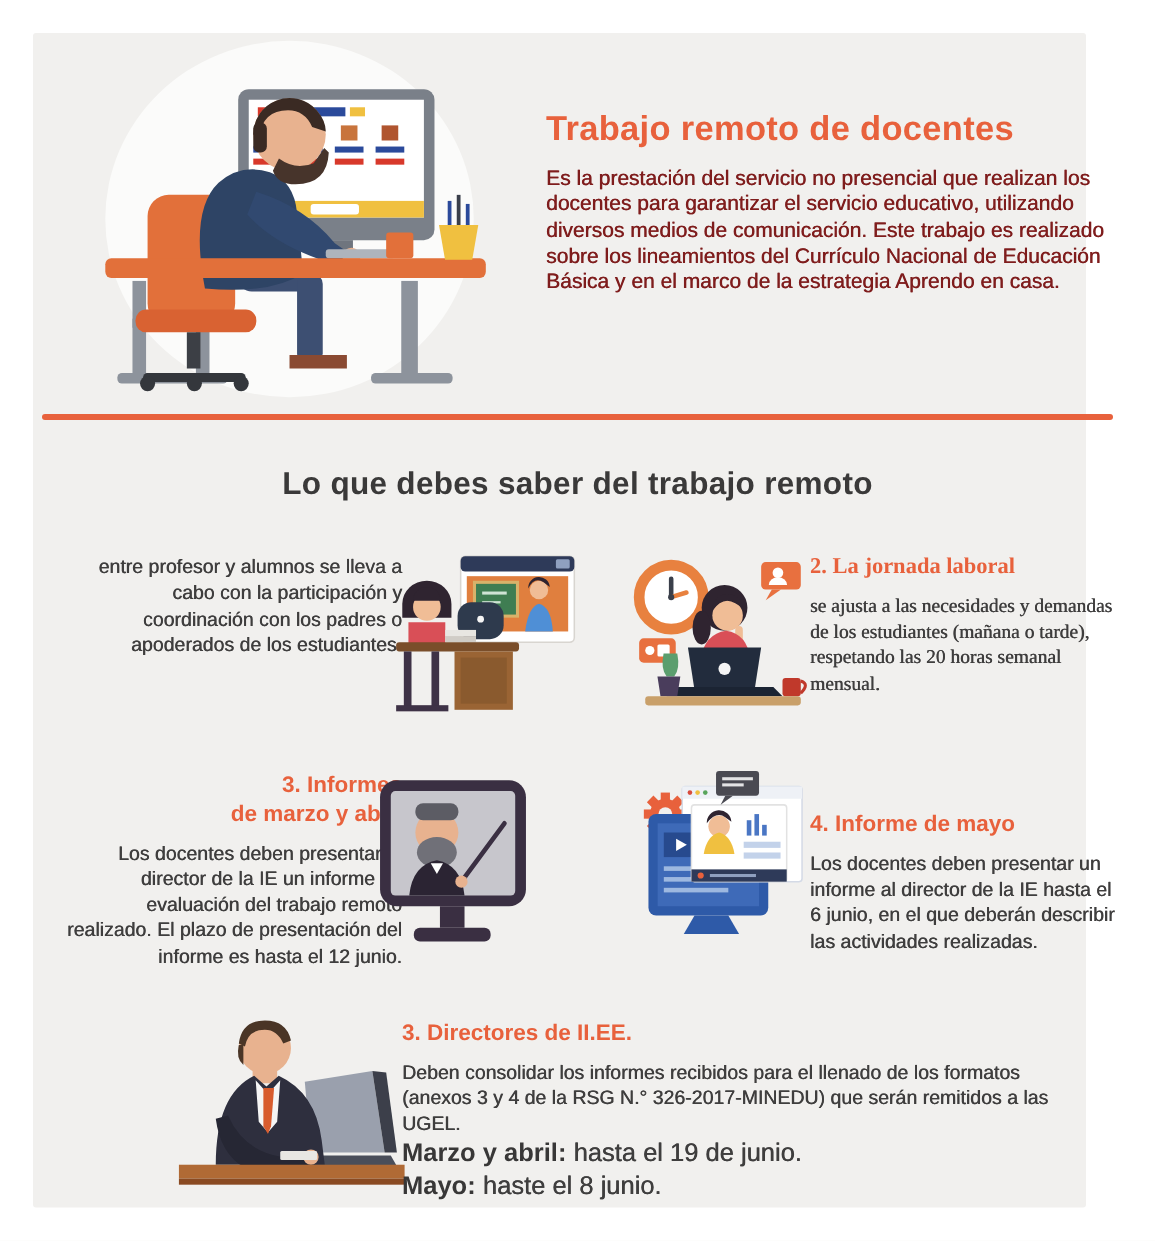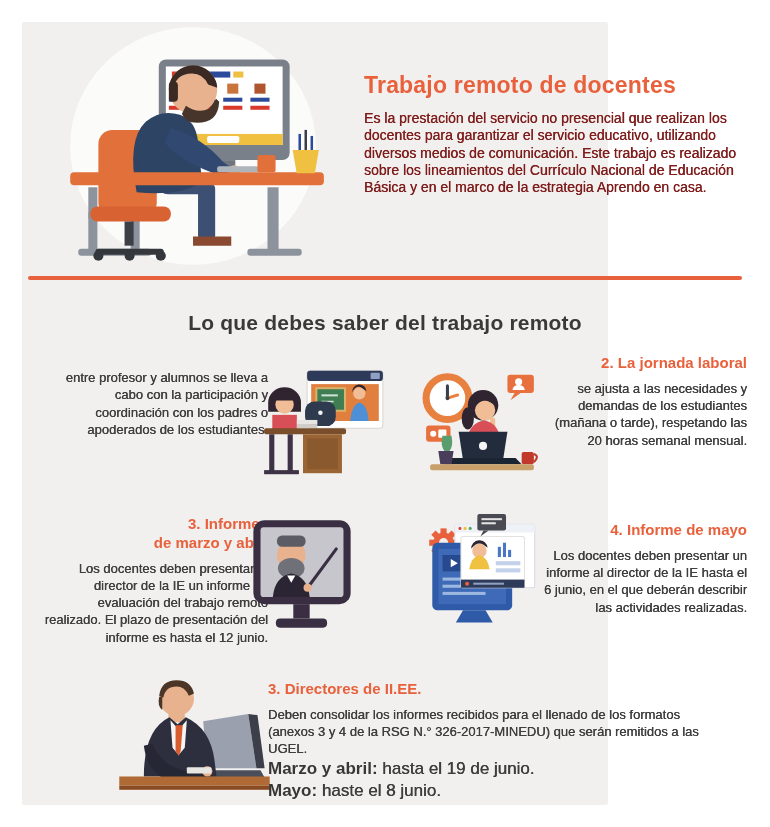--- a/index.html
+++ b/index.html
@@ -1,35 +1,35 @@
 <!DOCTYPE html>
 <html><head>
 <meta charset="utf-8">
 <style>
   html,body{margin:0;padding:0;background:#ffffff;}
   .page{position:relative;width:770px;height:827px;background:#ffffff;overflow:hidden;
         font-family:"Liberation Sans", sans-serif;}
-  .panel{position:absolute;left:22px;top:22px;width:586px;height:783px;background:#F1F0EE;border-radius:2px;}
+  .panel{position:absolute;left:22px;top:22px;width:702px;height:783px;background:#F1F0EE;border-radius:2px;}
   .abs{position:absolute;}
   .hero-illus{left:18px;top:0px;width:302px;height:244px;}
   .hero-text{left:342px;top:50px;width:374px;}
   .hero-title{font-size:23px;font-weight:700;color:#E8613C;letter-spacing:.2px;margin:0 0 11px 0;}
   .body-txt{font-size:14px;font-weight:400;color:#7f1d1d;line-height:1.24;text-shadow:.3px 0 0 currentColor;}
   .divider{left:6px;top:254px;width:714px;height:4px;background:#E8613C;border-radius:2px;}
   .section-title{left:0;top:289px;width:726px;text-align:center;font-size:21px;font-weight:700;color:#3A3939;letter-spacing:.2px;}
   .item-title{font-size:15px;font-weight:700;color:#E8613C;margin:0 0 7px 0;line-height:1.25;}
   .item-body{font-size:13px;font-weight:400;color:#3F3E3E;line-height:1.33;text-shadow:.3px 0 0 currentColor;}
   .i1t{left:24px;top:347px;width:222px;text-align:right;}
   .i1v{left:238px;top:342px;width:128px;height:116px;}
   .i2v{left:398px;top:342px;width:122px;height:118px;}
-  .i2t{left:518px;top:332px;width:207px;text-align:right;}
+  .i2t{left:518px;top:347px;width:207px;text-align:left;font-family:Liberation Serif, serif;}
   .i3t{left:16px;top:493px;width:230px;text-align:right;}
   .i3v{left:226px;top:490px;width:108px;height:128px;}
   .i4v{left:404px;top:490px;width:115px;height:128px;}
-  .i4t{left:518px;top:499px;width:207px;text-align:right;}
+  .i4t{left:518px;top:519px;width:207px;text-align:left;}
   .i5v{left:93px;top:646px;width:159px;height:131px;}
   .i5t{left:246px;top:658px;width:452px;text-align:left;}
   .deadline{font-size:17px;color:#3F3E3E;line-height:1.33;}
   .deadline .lbl{font-weight:700;color:#383737;}
   .deadline .val{font-weight:400;text-shadow:.3px 0 0 currentColor;}
   svg{display:block;width:100%;height:100%;}
 </style>
 </head>
 <body>
 

